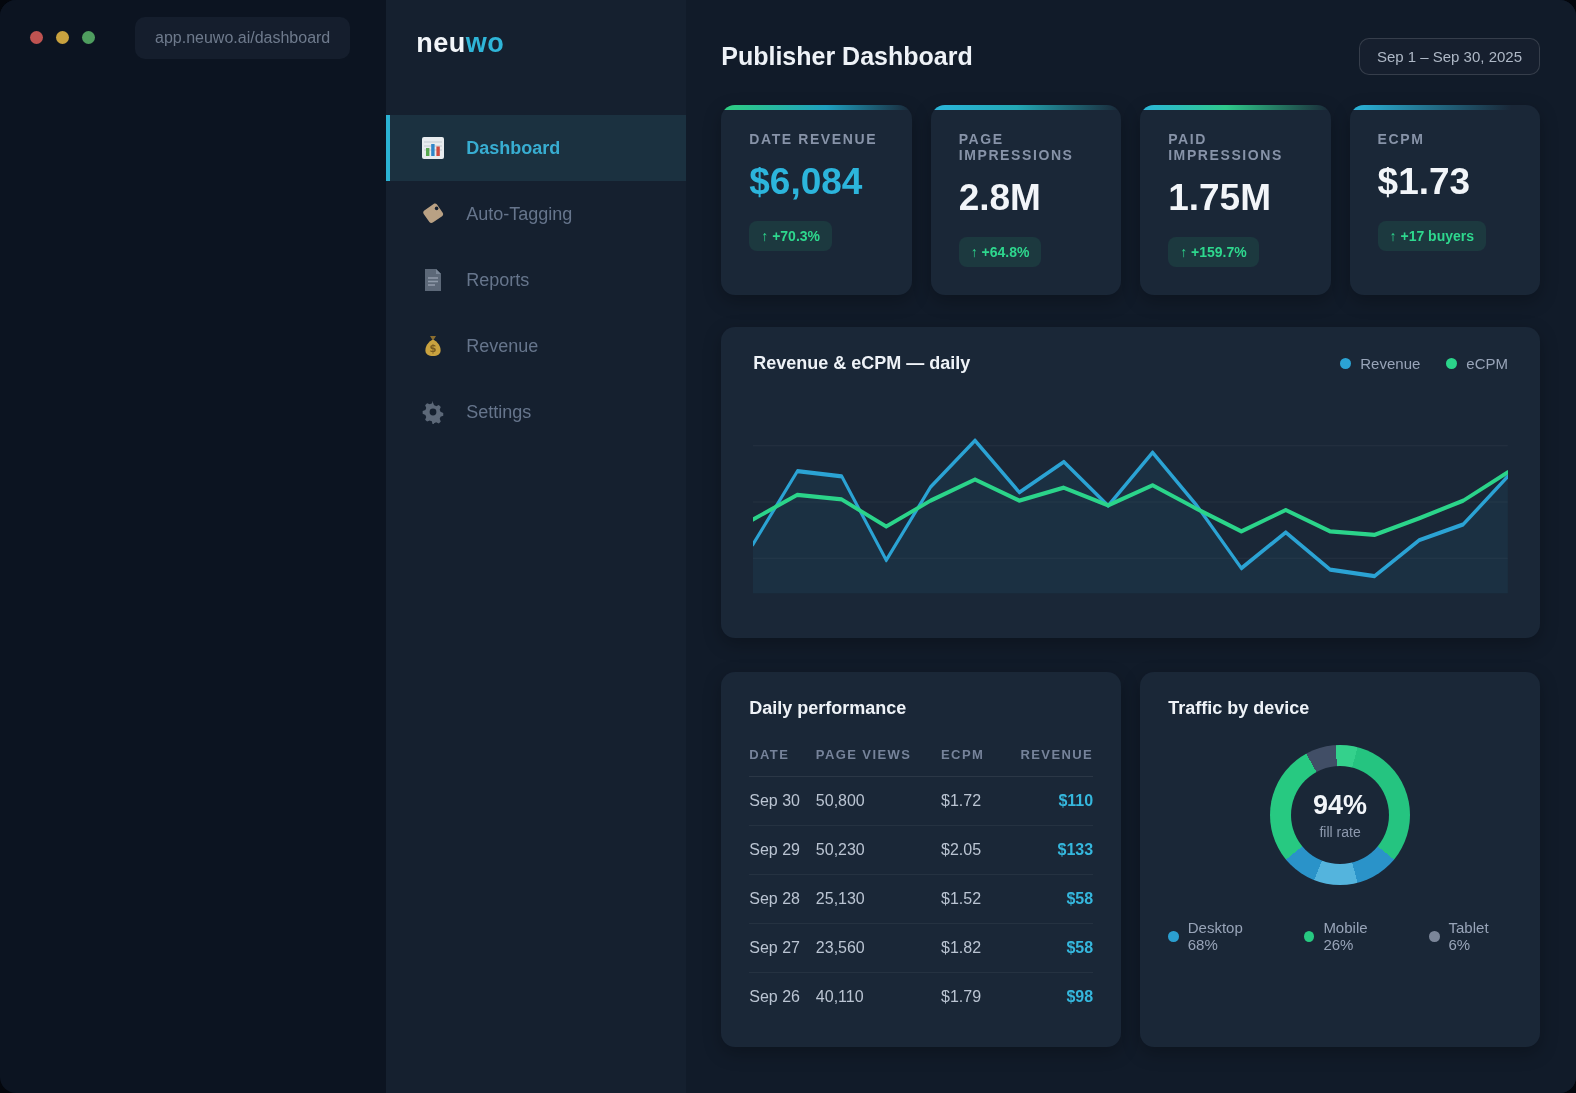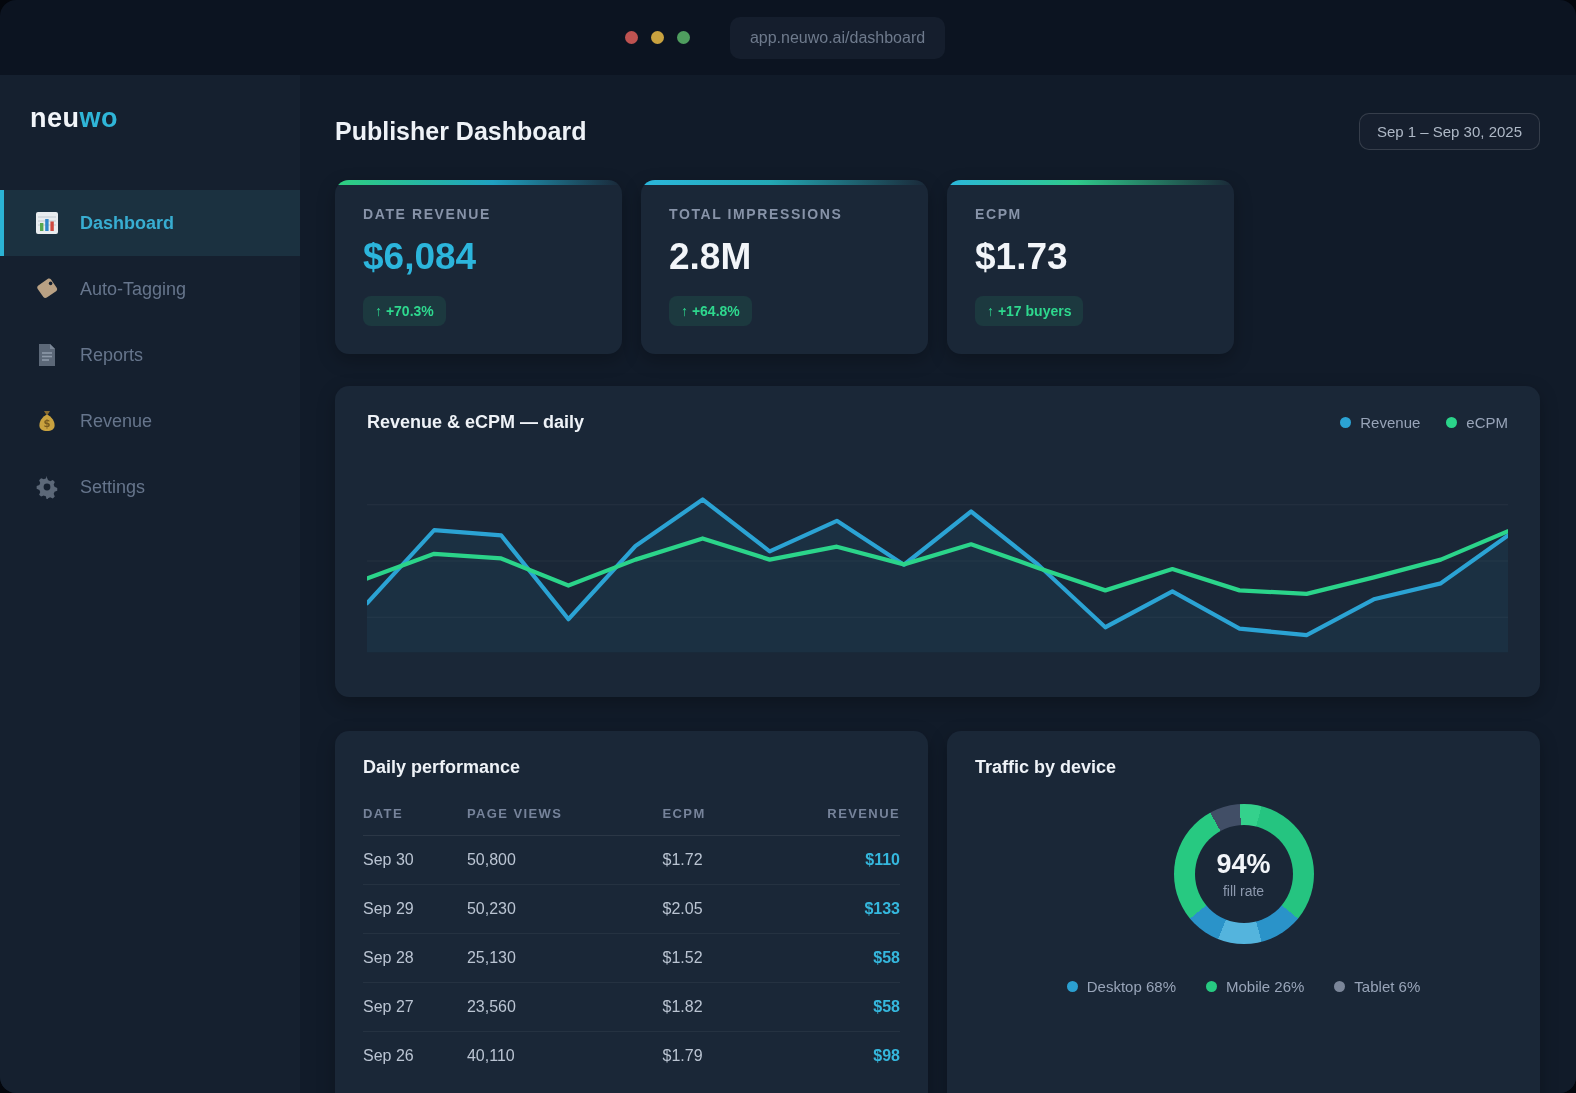--- a/index.html
+++ b/index.html
@@ -1,17 +1,17 @@
 <!DOCTYPE html>
 <html><head>
 <meta charset="utf-8">
 <style>
   html,body{margin:0;padding:0;background:#04070d;font-family:"Liberation Sans","DejaVu Sans",sans-serif;}
   .stage{width:1576px;height:1093px;position:relative;background:#04070d;overflow:hidden;}
-  .window{position:absolute;inset:0;background:#0c1421;border-radius:16px;overflow:hidden;display:flex;flex-direction:column;align-items:center;}
+  .window{position:absolute;inset:0;background:#0c1421;border-radius:16px;overflow:hidden;display:flex;flex-direction:row;}
 
   
   .browser-bar{height:75px;flex:0 0 75px;display:flex;align-items:center;padding:0 36px 0 30px;background:#0c1421;}
   .traffic{display:flex;gap:13px;margin-right:40px;}
   .dot{width:13px;height:13px;border-radius:50%;}
   .dot.red{background:#bf5351;} .dot.yellow{background:#c9a23f;} .dot.green{background:#4f9e5f;}
   .url-pill{flex:1;height:42px;background:#151e2d;border-radius:10px;display:flex;align-items:center;padding:0 20px;color:#6e7a8c;font-size:16px;}
 
   
   .app{flex:1;display:flex;min-height:0;}
@@ -155,21 +155,22 @@
 
       <div class="main">
 
         <div class="main-header">
           <div class="page-title">Publisher Dashboard</div>
           <div class="date-chip">Sep 1 – Sep 30, 2025</div>
         </div>
 
         <div class="kpi-grid" id="kpiGrid">
             <div class="kpi-card"><div class="kpi-label">DATE REVENUE</div><div class="kpi-value" style="color:#2cb5dc">$6,084</div><div class="kpi-badge">↑ +70.3%</div></div>
-            <div class="kpi-card"><div class="kpi-label">TOTAL IMPRESSIONS</div><div class="kpi-value" style="color:#f2f5f9">2.8M</div><div class="kpi-badge">↑ +64.8%</div></div>
+            <div class="kpi-card"><div class="kpi-label">PAGE IMPRESSIONS</div><div class="kpi-value" style="color:#f2f5f9">2.8M</div><div class="kpi-badge">↑ +64.8%</div></div>
+            <div class="kpi-card"><div class="kpi-label">PAID IMPRESSIONS</div><div class="kpi-value" style="color:#f2f5f9">1.75M</div><div class="kpi-badge">↑ +159.7%</div></div>
             <div class="kpi-card"><div class="kpi-label">ECPM</div><div class="kpi-value" style="color:#f2f5f9">$1.73</div><div class="kpi-badge">↑ +17 buyers</div></div>
           </div>
 
         <div class="chart-card">
           <div class="chart-head">
             <div class="card-title">Revenue &amp; eCPM — daily</div>
             <div class="legend" id="lineLegend">
                 <div class="legend-item">
                   <span class="legend-dot" style="background:#2ba3d4"></span>
                   <span>Revenue</span>

